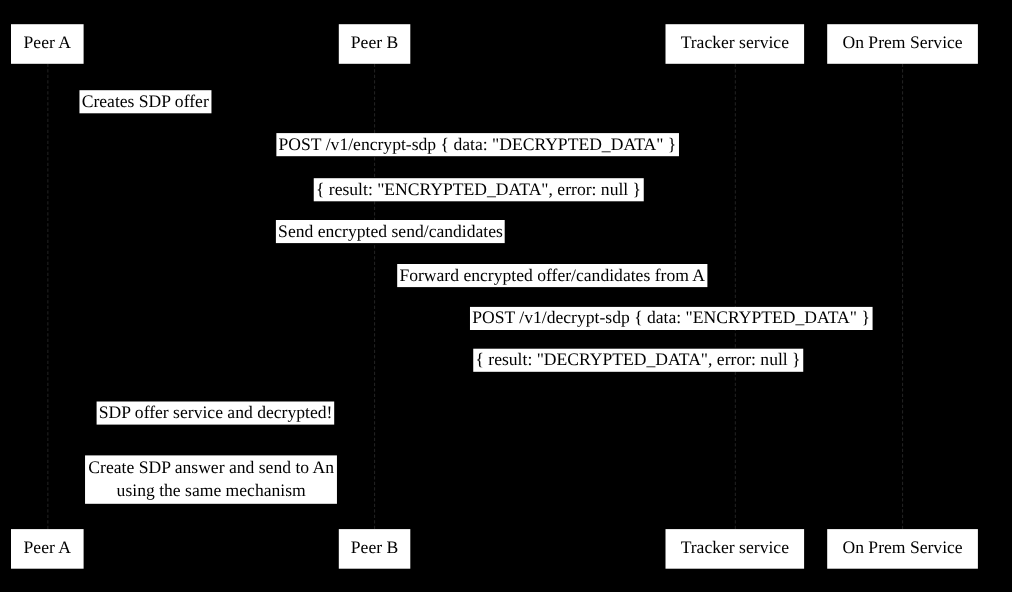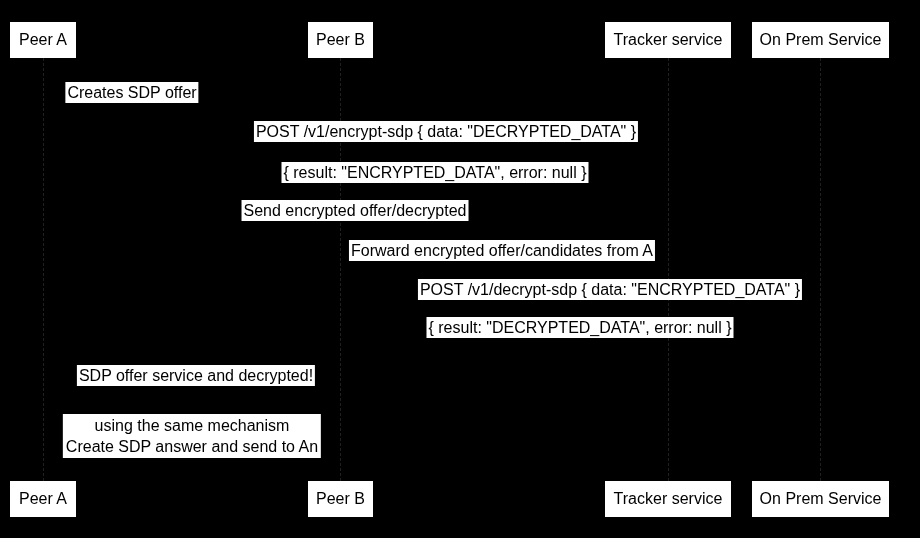--- a/index.html
+++ b/index.html
@@ -6,21 +6,21 @@
     margin: 0;
     padding: 0;
     background: #000000;
   }
   .canvas {
     position: relative;
     width: 920px;
     height: 538px;
     background: var(--bg, #000000);
     overflow: hidden;
-    font-family: Liberation Sans, sans-serif;
+    font-family: Liberation Serif, serif;
   }
   .lifeline {
     position: absolute;
     top: 58px;
     height: 423px;
     width: 0;
     border-left: 1px dashed var(--lifeline, #202020);
   }
   .actor {
     position: absolute;
@@ -64,31 +64,31 @@
   <div class="lifeline" style="left:340px"></div>
   <div class="lifeline" style="left:668px"></div>
   <div class="lifeline" style="left:820px"></div>
 
   <div class="actor" style="left:10px;  top:22px; width:66px">Peer A</div>
   <div class="actor" style="left:308px; top:22px; width:65px">Peer B</div>
   <div class="actor" style="left:605px; top:22px; width:126px">Tracker service</div>
   <div class="actor" style="left:752px; top:22px; width:137px">On Prem Service</div>
 
   <div class="msg" style="left:132px; top:82px">Creates SDP offer</div>
-  <div class="msg" style="left:446px; top:121px">POST /v1/encrypt-sdp { data: "DECRYPTED_DATA" }</div>
+  <div class="msg" style="left:434px; top:121px">POST /v1/encrypt-sdp { data: "DECRYPTED_DATA" }</div>
   <div class="msg" style="left:435px; top:162px">{ result: "ENCRYPTED_DATA", error: null }</div>
-  <div class="msg" style="left:355px; top:200px">Send encrypted offer/decrypted</div>
+  <div class="msg" style="left:355px; top:200px">Send encrypted send/candidates</div>
   <div class="msg" style="left:502px; top:240px">Forward encrypted offer/candidates from A</div>
   <div class="msg" style="left:610px; top:279px">POST /v1/decrypt-sdp { data: "ENCRYPTED_DATA" }</div>
   <div class="msg" style="left:580px; top:317px">{ result: "DECRYPTED_DATA", error: null }</div>
   <div class="msg" style="left:196px; top:365px">SDP offer service and decrypted!</div>
 
   <div class="note" style="left:192px; top:414px">
+    <div>Create SDP answer and send to An</div>
     <div>using the same mechanism</div>
-    <div>Create SDP answer and send to An</div>
   </div>
 
   <div class="actor" style="left:10px;  top:481px; width:66px">Peer A</div>
   <div class="actor" style="left:308px; top:481px; width:65px">Peer B</div>
   <div class="actor" style="left:605px; top:481px; width:126px">Tracker service</div>
   <div class="actor" style="left:752px; top:481px; width:137px">On Prem Service</div>
 
 </div>
 
 </body></html>

